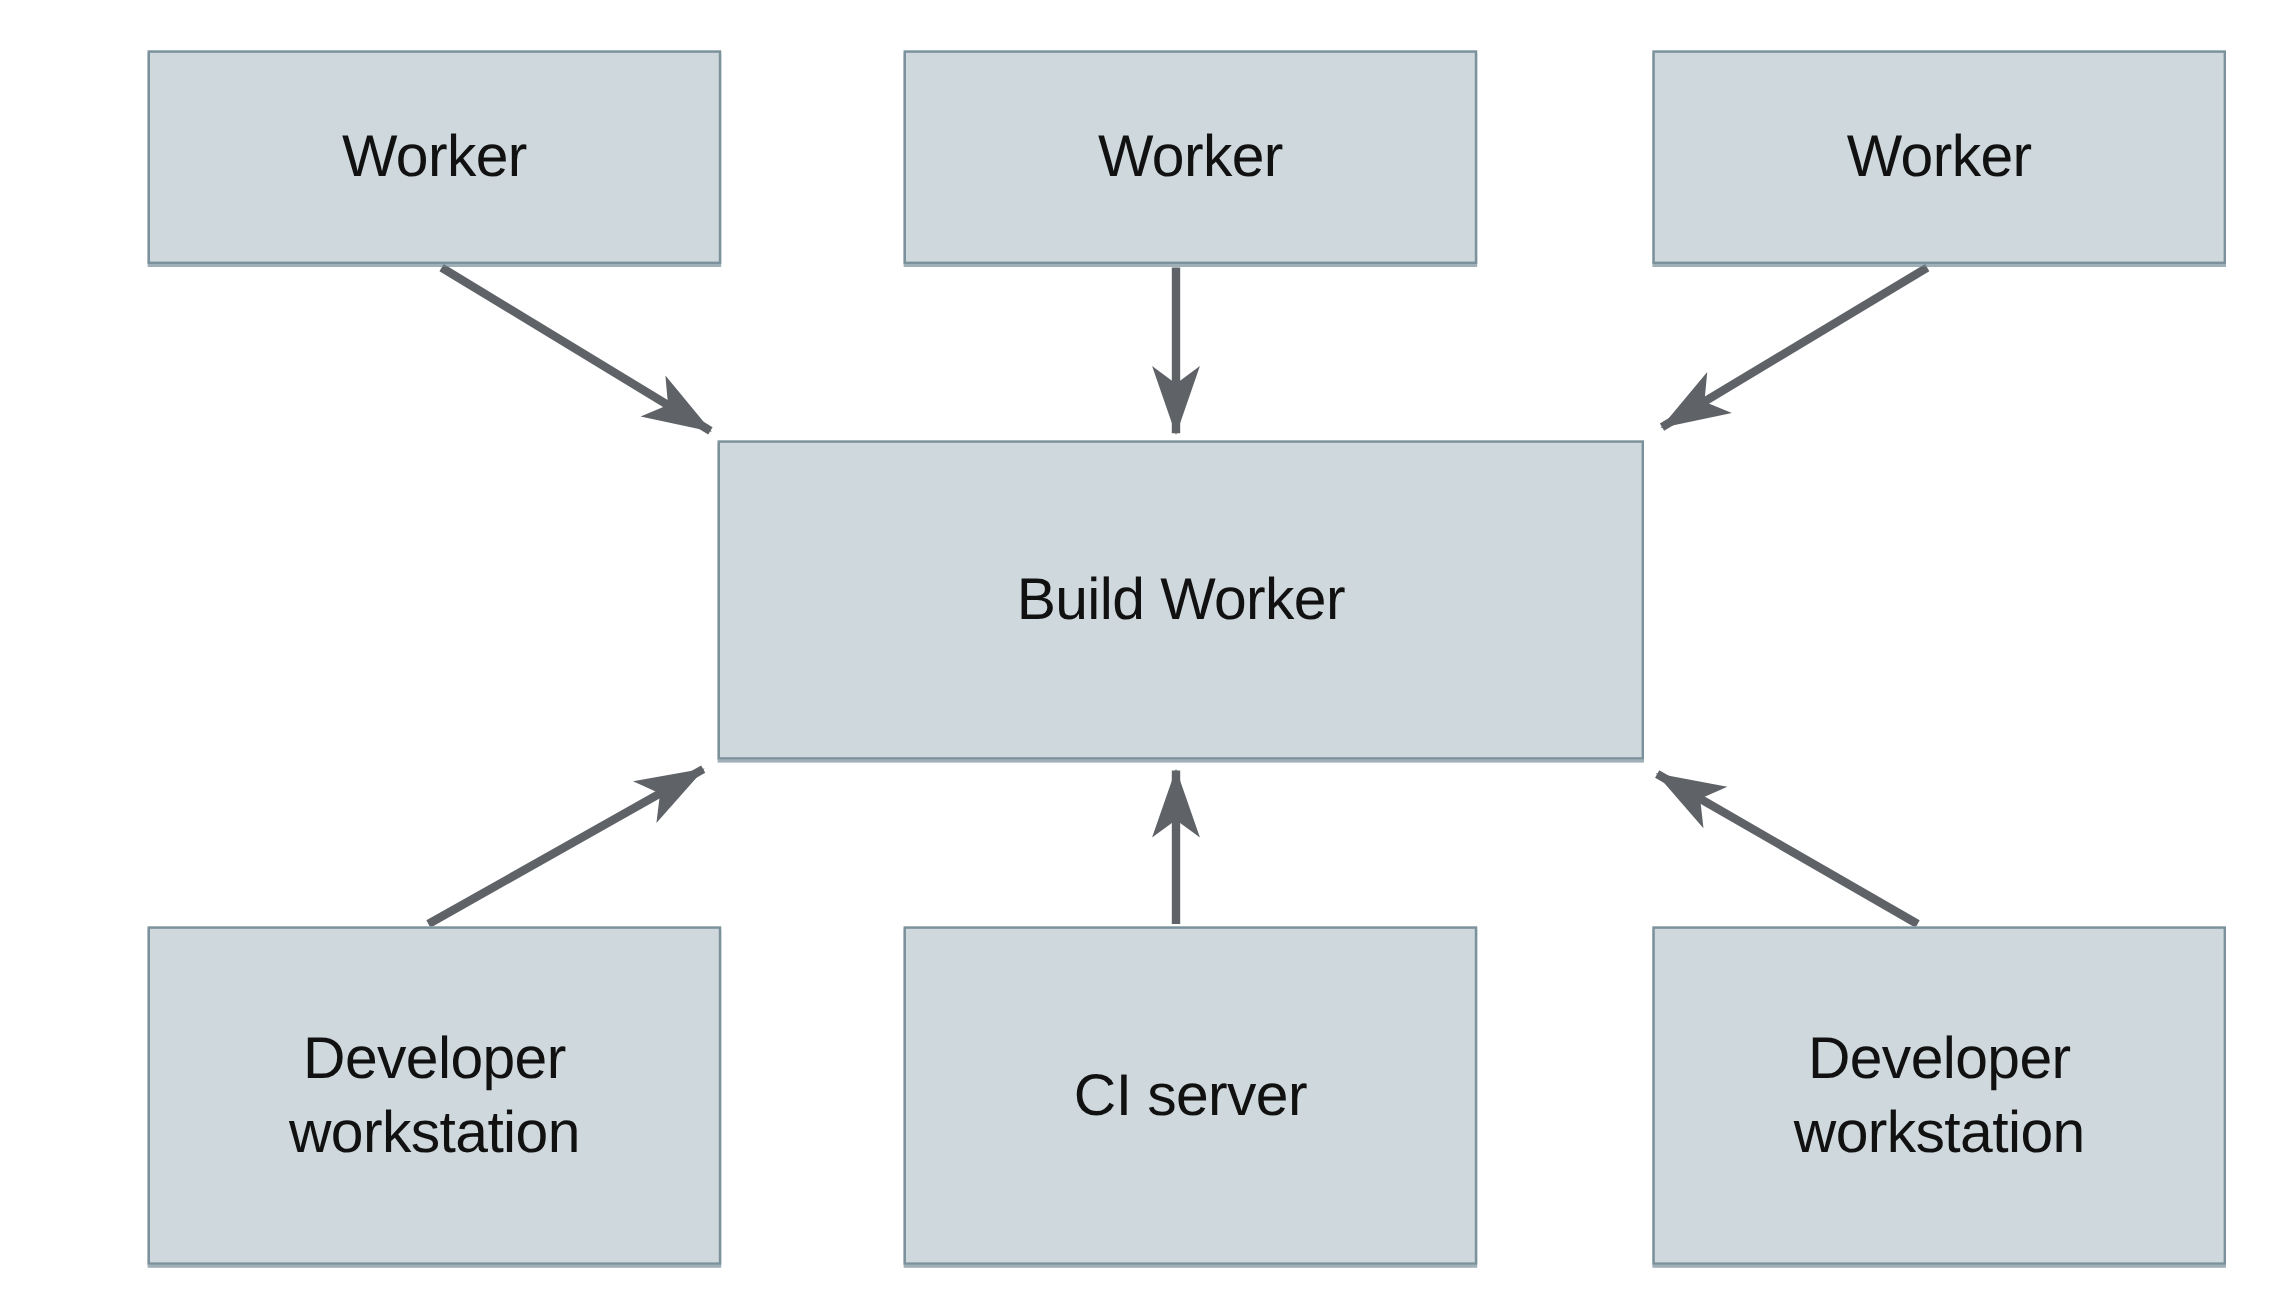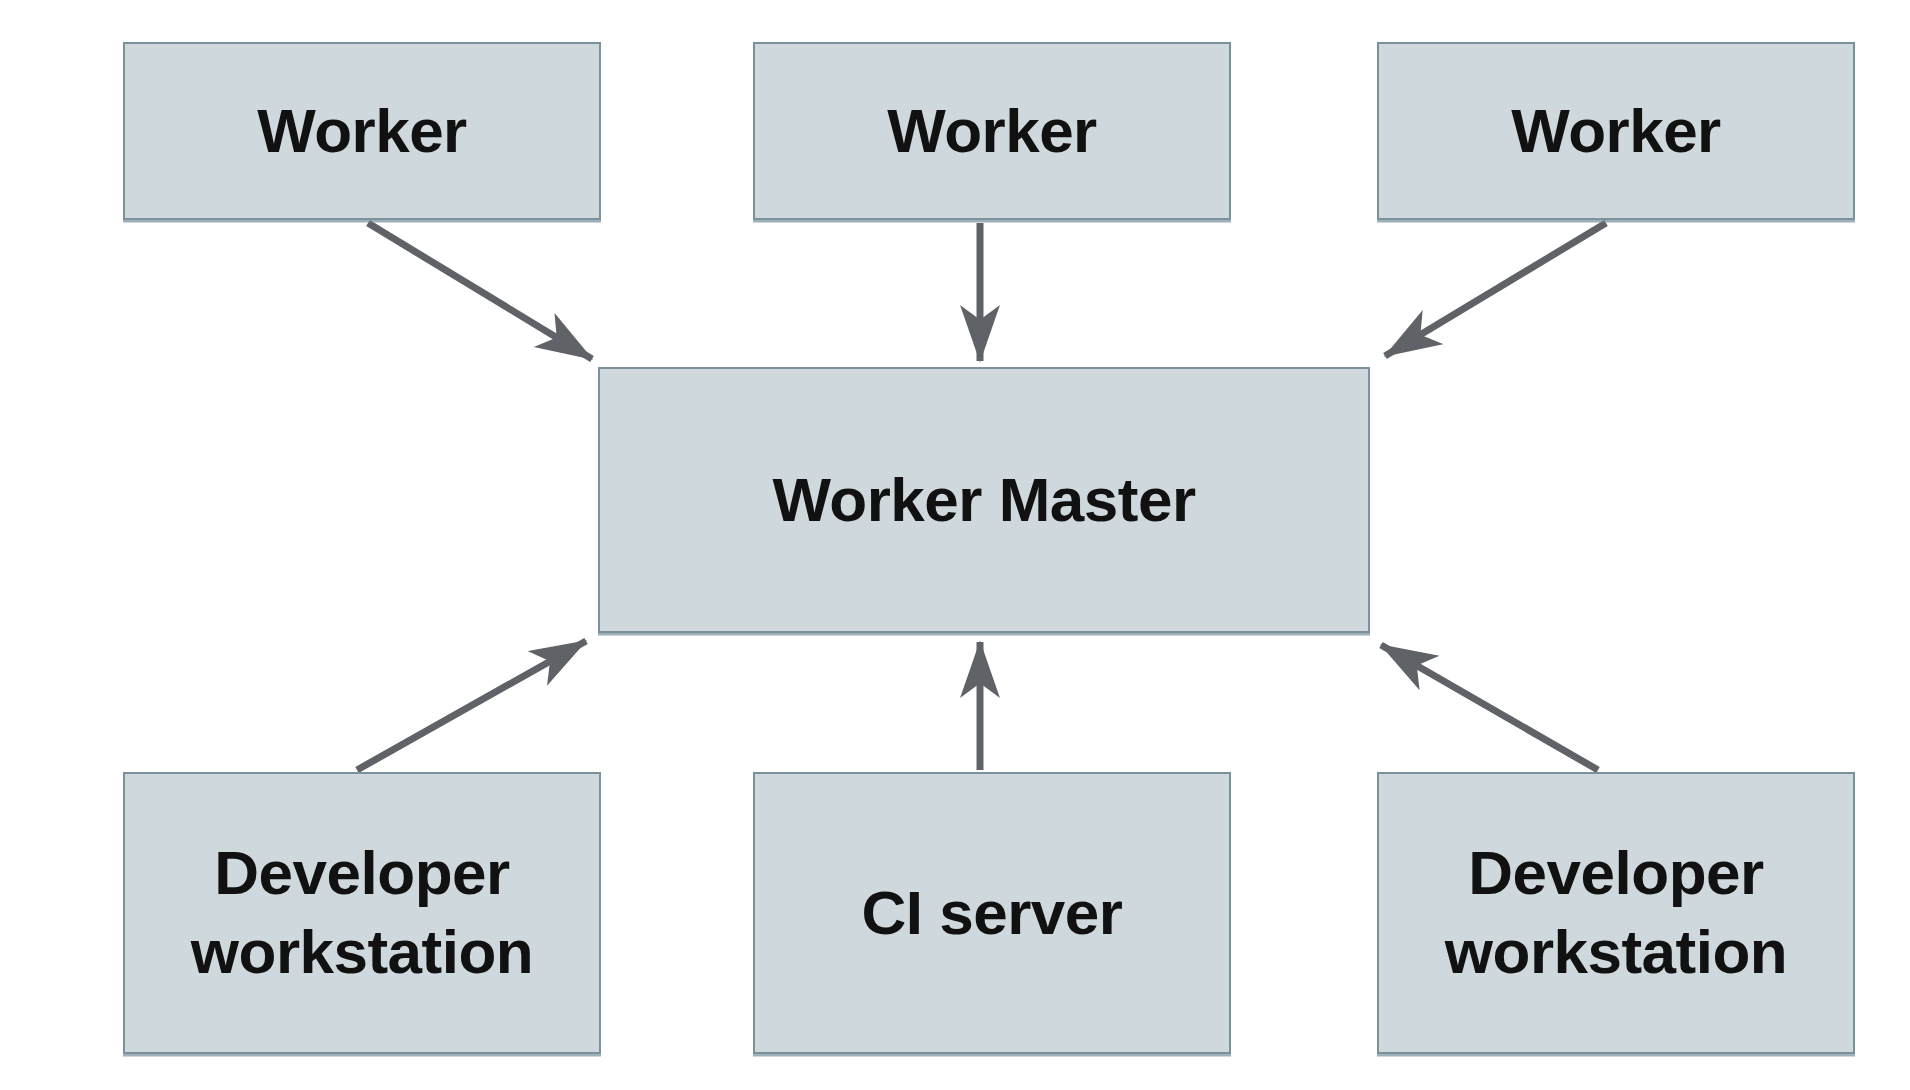--- a/index.html
+++ b/index.html
@@ -35,25 +35,24 @@
     background: var(--node-fill);
     border: 2px solid var(--node-border);
     box-shadow: 0 2.5px 0 rgba(109,134,147,0.65);
     display: flex;
     align-items: center;
     justify-content: center;
     text-align: center;
   }
   .node-label {
     color: var(--text);
-    font-size: 62px;
+    font-size: 49px;
     line-height: 1.27;
     letter-spacing: -0.5px;
     padding: 0 12px;
-    font-weight: bold;
   }
   
   .n-worker-1   { left: 123px;  top: 42px;  width: 478px; height: 178px; }
   .n-worker-2   { left: 753px;  top: 42px;  width: 478px; height: 178px; }
   .n-worker-3   { left: 1377px; top: 42px;  width: 478px; height: 178px; }
   .n-build-master { left: 598px; top: 367px; width: 772px; height: 266px; }
   .n-dev-left   { left: 123px;  top: 772px; width: 478px; height: 282px; }
   .n-ci-server  { left: 753px;  top: 772px; width: 478px; height: 282px; text-align: center; }
   .n-dev-right  { left: 1377px; top: 772px; width: 478px; height: 282px; }
 </style>
@@ -82,21 +81,21 @@
 
   <div class="node n-worker-2">
     <span class="node-label">Worker</span>
   </div>
 
   <div class="node n-worker-3">
     <span class="node-label">Worker</span>
   </div>
 
   <div class="node n-build-master">
-    <span class="node-label">Worker Master</span>
+    <span class="node-label">Build Worker</span>
   </div>
 
   <div class="node n-dev-left">
     <span class="node-label">Developer workstation</span>
   </div>
 
   <div class="node n-ci-server">
     <span class="node-label">CI server</span>
   </div>
 

